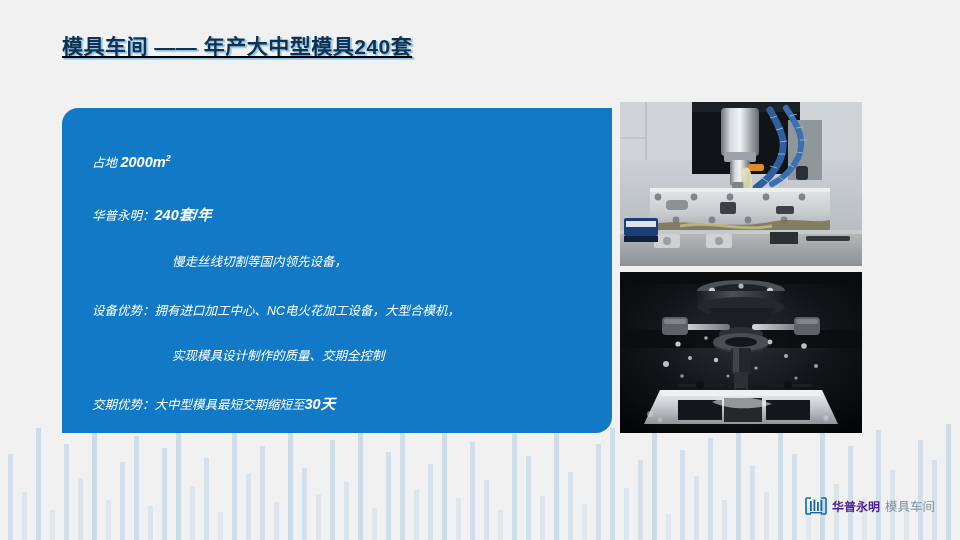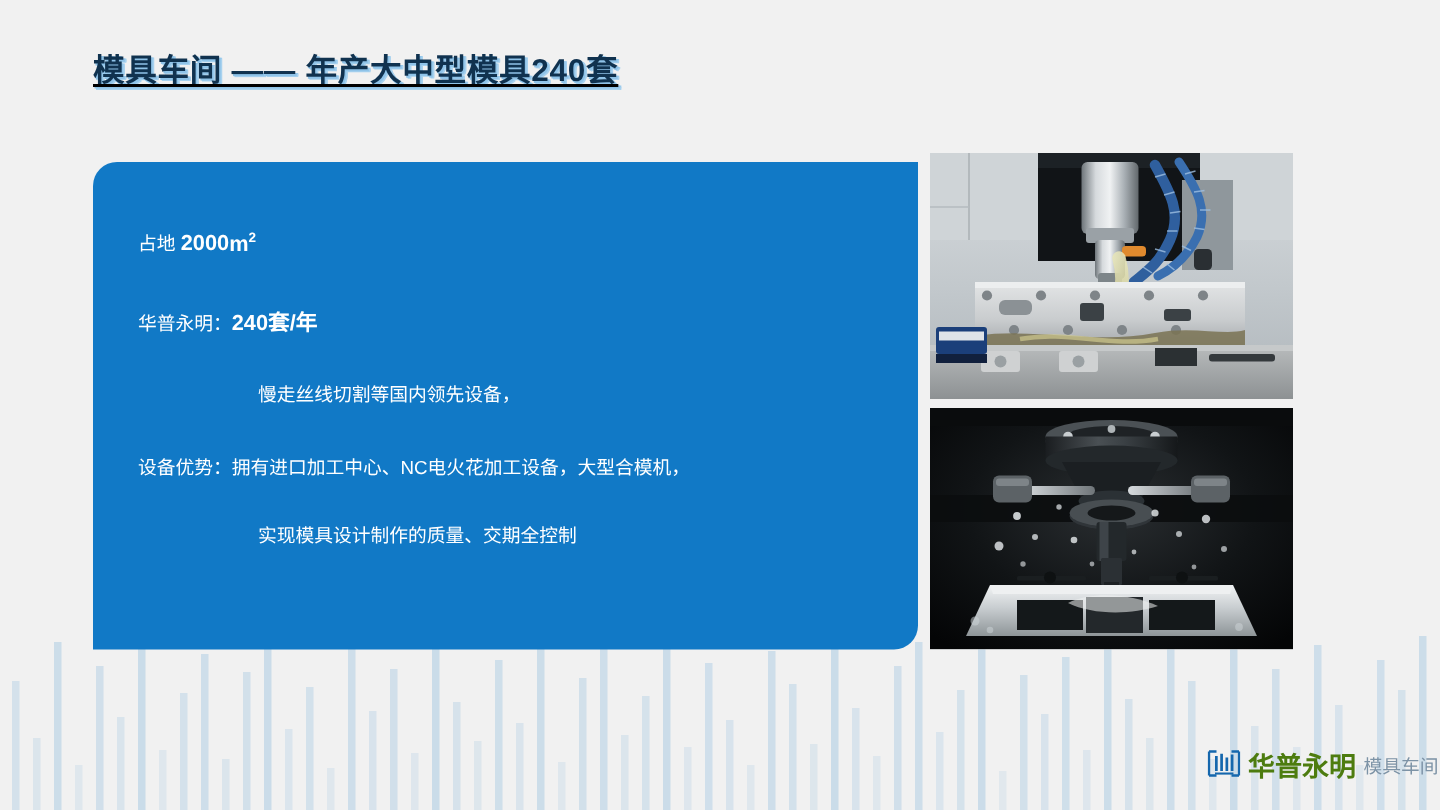--- a/index.html
+++ b/index.html
@@ -68,20 +68,21 @@
     position: absolute;
     left: 62px;
     top: 108px;
     width: 550px;
     height: 325px;
     background: #1179c6;
     border-radius: 16px 0 16px 0;
     box-sizing: border-box;
     padding: 26px 26px 0 30px;
     color: #ffffff;
+    font-style: italic;
   }
   .line {
     font-size: 12.5px;
     line-height: 1.35;
     color: #ffffff;
     white-space: nowrap;
   }
   .line.l1 { margin-top: 18px; }
   .line.l2 { margin-top: 34px; }
   .line.l3 { margin-top: 32px; }
@@ -121,23 +122,23 @@
   .logo {
     position: absolute;
     left: 805px;
     top: 496px;
     display: flex;
     align-items: center;
     gap: 5px;
   }
   .logo-mark { display: block; }
   .logo-name {
-    font-size: 18px;
+    font-size: 12px;
     font-weight: bold;
-    color: #4d7c0f;
+    color: #4c1d95;
     letter-spacing: 0px;
     white-space: nowrap;
   }
   .logo-sub {
     font-size: 12.5px;
     color: #7d93a6;
     letter-spacing: 0px;
     white-space: nowrap;
   }
 </style>
@@ -226,20 +227,21 @@
     <div class="line l1"><span>占地 </span><span class="b">2000</span><span class="b">m<span class="sup">2</span></span></div>
 
     <div class="line l2"><span>华普永明：</span><span class="b">240套/年</span></div>
 
     <div class="line l4"><span>慢走丝线切割等国内领先设备，</span></div>
 
     <div class="line l3"><span>设备优势：拥有进口加工中心、NC电火花加工设备，大型合模机，</span></div>
 
     <div class="line l5"><span>实现模具设计制作的质量、交期全控制</span></div>
 
+    <div class="line l6"><span>交期优势：大中型模具最短交期缩短至</span><span class="b">30天</span></div>
 
   </div>
 
   <div class="photo photo-top">
     <svg class="ph-svg" viewBox="0 0 242 164" preserveAspectRatio="none">
       <defs>
         <linearGradient id="wallG" x1="0" y1="0" x2="0" y2="1">
           <stop offset="0%" stop-color="#d8dcdf"></stop>
           <stop offset="55%" stop-color="#c2c8cc"></stop>
           <stop offset="100%" stop-color="#aeb5ba"></stop>

